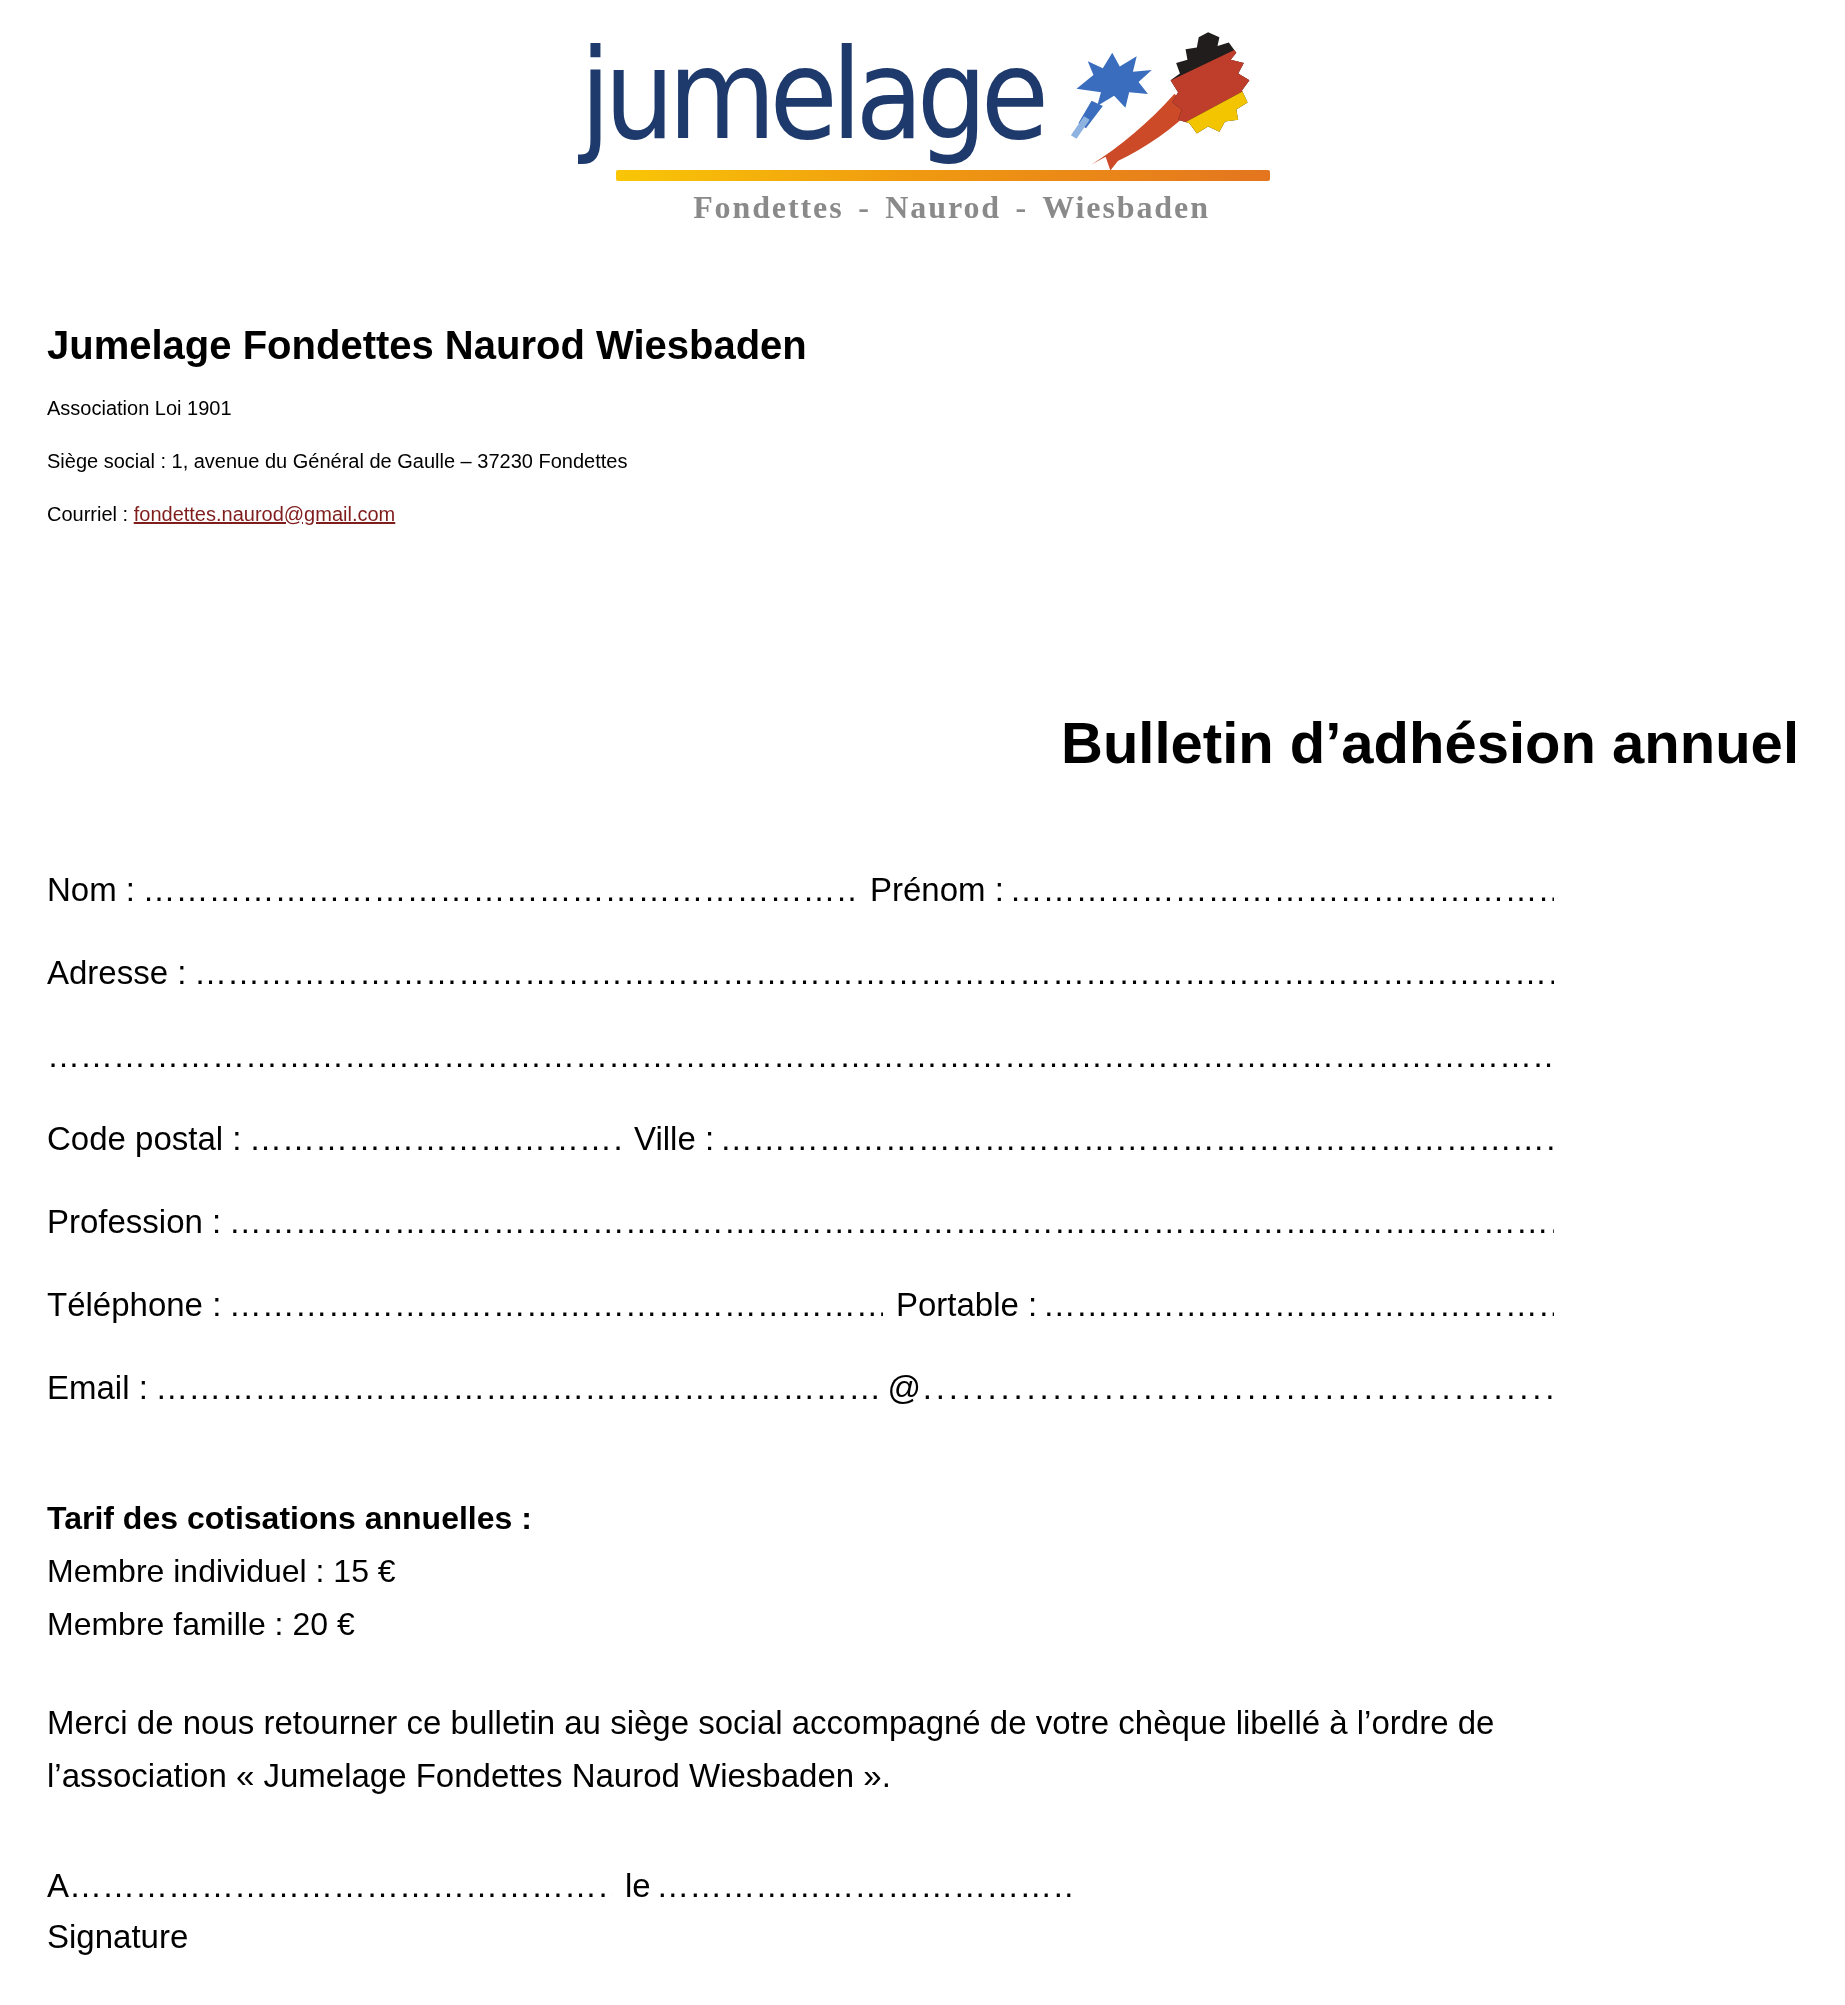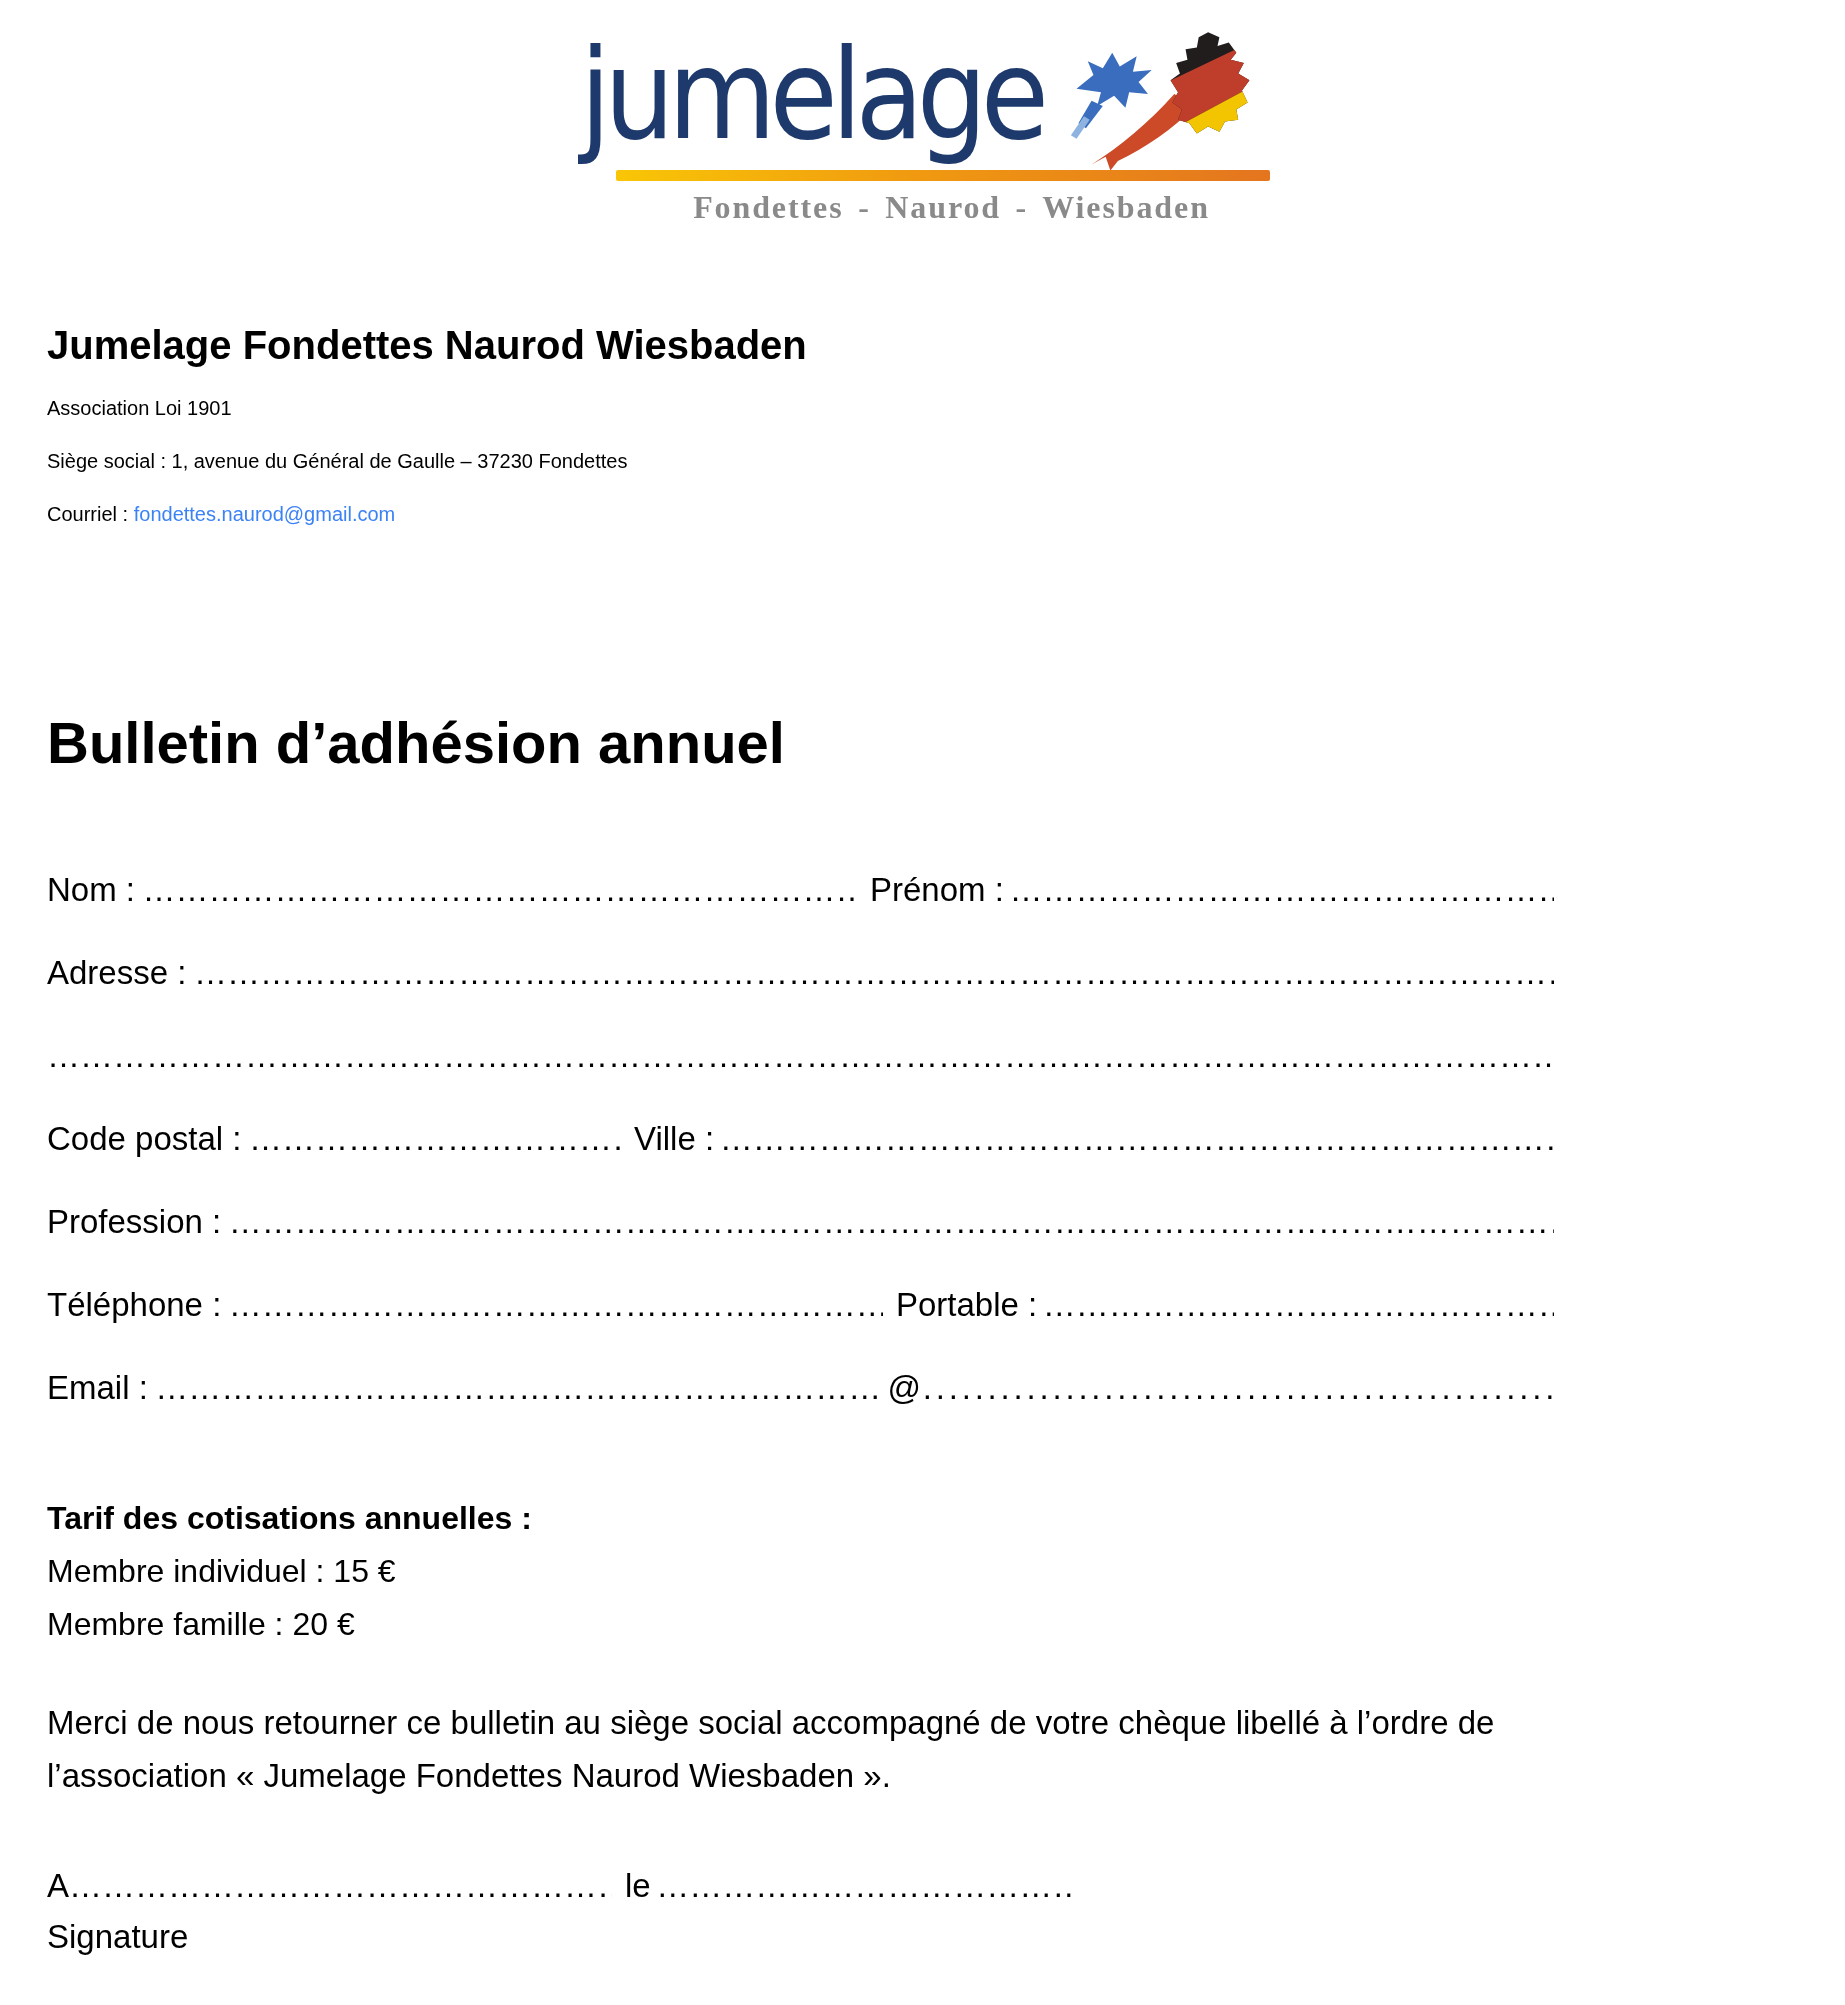--- a/index.html
+++ b/index.html
@@ -32,23 +32,23 @@
     text-align:center;
     font-family:"Liberation Serif", serif;
     font-weight:700; font-size:32px; letter-spacing:1.9px; word-spacing:4.7px;
     color:#8a8a8a;
   }
   .maps { position:absolute; left:674px; top:19px; }
   
   .org-title { margin-top:83px; font-size:40px; line-height:47px; font-weight:bold; }
   .header-block { margin-top:13px; }
   .hline { font-size:20px; line-height:53px; white-space:nowrap; }
-  .hlink { color:#3b82f6; cursor:pointer; }
+  .hlink { color:#7f1d1d; text-decoration:underline; cursor:pointer; }
   
-  .form-title { margin-top:166px; font-size:58px; line-height:72px; font-weight:bold; text-align:left; }
+  .form-title { margin-top:166px; font-size:58px; line-height:72px; font-weight:bold; text-align:right; }
   .form { width:1507px; margin-top:87px; font-size:33px; }
   .frow { display:flex; align-items:baseline; line-height:47px; margin-bottom:36px; white-space:nowrap; }
   .seg { display:flex; align-items:flex-end; flex:0 0 auto; min-width:0; }
   .seg-nom   { width:810px; }
   .seg-cp    { width:574px; }
   .seg-tel   { width:836px; }
   .seg-email { width:831px; }
   .seg-place { width:565px; }
   .lbl  { flex:0 0 auto; padding-right:7.5px; }
   .lbl2 { flex:0 0 auto; padding:0 5.6px 0 13px; }

